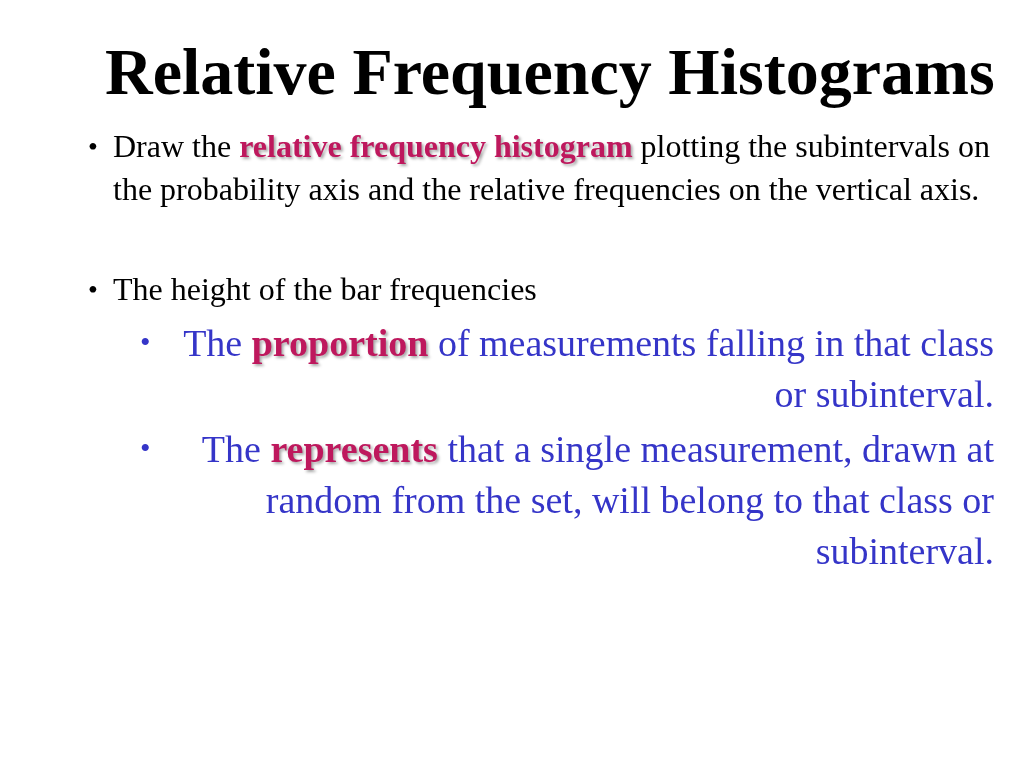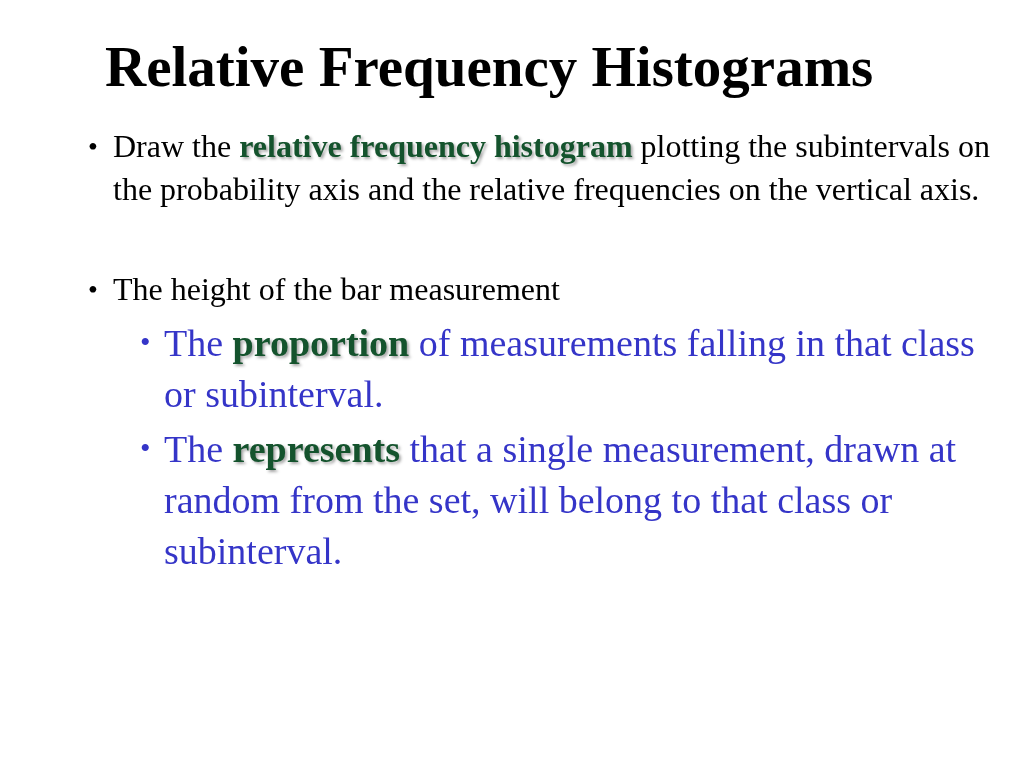--- a/index.html
+++ b/index.html
@@ -2,47 +2,47 @@
 <html><head>
 <meta charset="utf-8">
 <style>
   html, body { margin:0; padding:0; }
   body {
     width:1024px; height:768px; background:#ffffff; position:relative; overflow:hidden;
     font-family:"Liberation Serif", "DejaVu Serif", serif; color:#000;
   }
   .title {
     position:absolute; left:105px; top:34px;
-    font-size:57px; font-weight:bold; letter-spacing:0px; white-space:nowrap;
+    font-size:66px; font-weight:bold; letter-spacing:0px; white-space:nowrap;
   }
   .l1 { position:absolute; left:88px; width:900px; font-size:32px; line-height:43px; }
   .l1 .bullet { position:absolute; left:0; font-size:28px; }
   .l1 .txt { position:absolute; left:25px; width:880px; }
   .l2 { position:absolute; left:140px; width:860px; font-size:38px; line-height:51px; color:#3535c8; }
   .l2 .bullet { position:absolute; left:0; font-size:30px; top:-2px; }
-  .l2 .txt { position:absolute; left:24px; width:830px; }
+  .l2 .txt { position:absolute; left:24px; width:830px;text-align:right; }
   .em {
-    font-weight:bold; color:#14532d;
+    font-weight:bold; color:#be185d;
     text-shadow: 2px 2px 3px rgba(0,0,0,0.35);
   }
 </style>
 </head>
 <body>
 
 <div>
   <div class="title">Relative Frequency Histograms</div>
 
   <div class="l1" style="top:125px;">
     <span class="bullet">•</span>
     <div class="txt"><span>Draw the </span><span class="em">relative frequency histogram</span><span>  plotting the subintervals on the probability axis and the relative frequencies on the vertical axis.</span></div>
   </div>
 
   <div class="l1" style="top:268px;">
     <span class="bullet">•</span>
-    <div class="txt">The height of the bar measurement</div>
+    <div class="txt">The height of the bar frequencies</div>
   </div>
 
   <div class="l2" style="top:318px;">
     <span class="bullet">•</span>
     <div class="txt"><span>The </span><span class="em">proportion</span><span> of measurements falling in that class or subinterval.</span></div>
   </div>
 
   <div class="l2" style="top:424px;">
     <span class="bullet">•</span>
     <div class="txt"><span>The </span><span class="em">represents</span><span>  that a single measurement, drawn at random from the set, will belong to that class or subinterval.</span></div>

